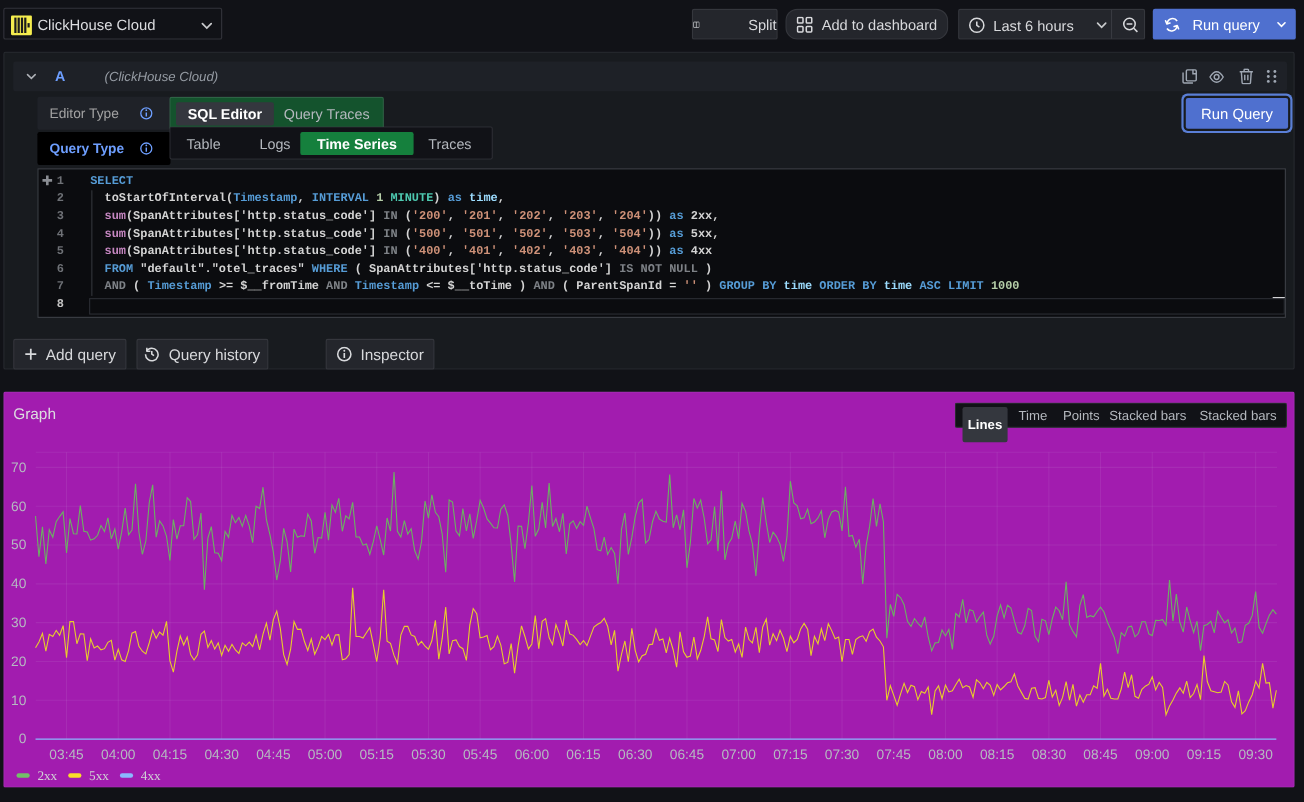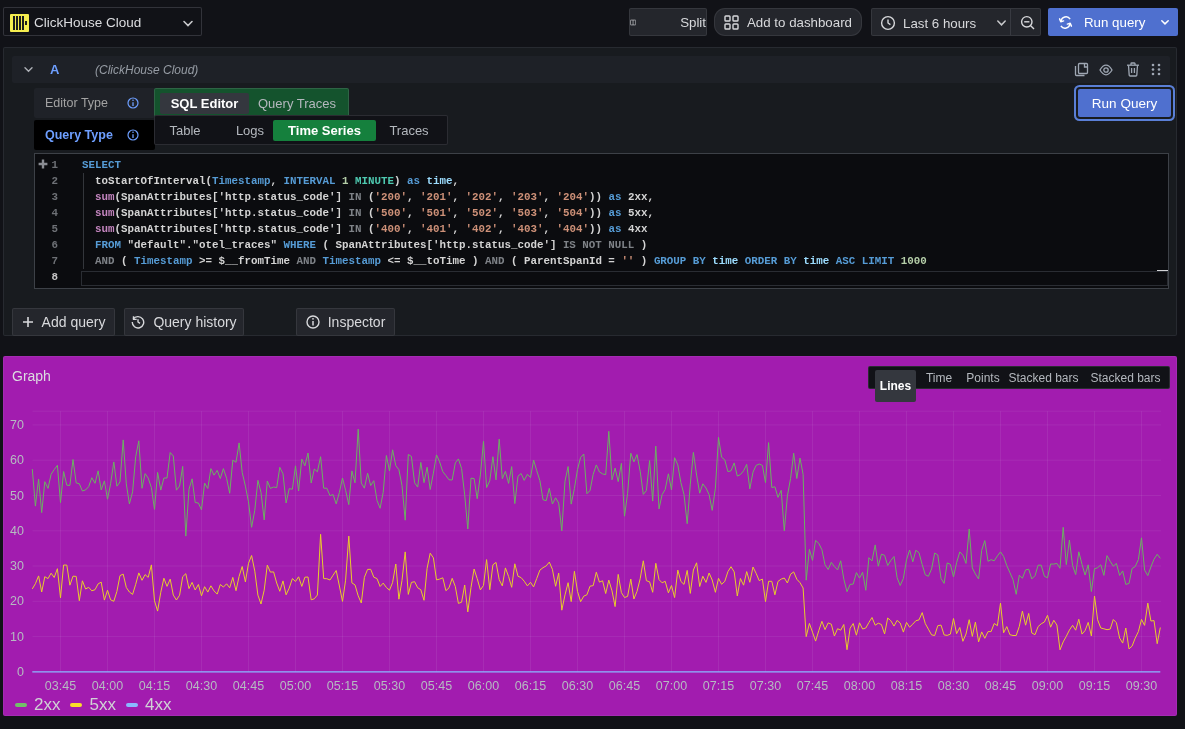--- a/index.html
+++ b/index.html
@@ -267,21 +267,21 @@
         <text x="855.5" y="333">08:00</text>
         <text x="902.5" y="333">08:15</text>
         <text x="949.5" y="333">08:30</text>
         <text x="996.5" y="333">08:45</text>
         <text x="1043.5" y="333">09:00</text>
         <text x="1090.5" y="333">09:15</text>
         <text x="1137.5" y="333">09:30</text>
       </g>
   </svg>
 
-  <div class="abs" style="left:11px;top:341px;height:14px;display:flex;align-items:center;font-size:17px;color:#d0d2d5;">
+  <div class="abs" style="left:11px;top:341px;height:14px;display:flex;align-items:center;font-size:12px;color:#d0d2d5;font-family:Liberation Serif, serif;">
     <div style="width:12px;height:4px;border-radius:2px;background:#73bf69;"></div>
       <span style="margin:0 10px 0 7px;">2xx</span>
     <div style="width:12px;height:4px;border-radius:2px;background:#fade2a;"></div>
       <span style="margin:0 10px 0 7px;">5xx</span>
     <div style="width:12px;height:4px;border-radius:2px;background:#8ab8ff;"></div>
       <span style="margin:0 0 0 7px;">4xx</span>
   </div>
 </div>
 
 </body></html>

